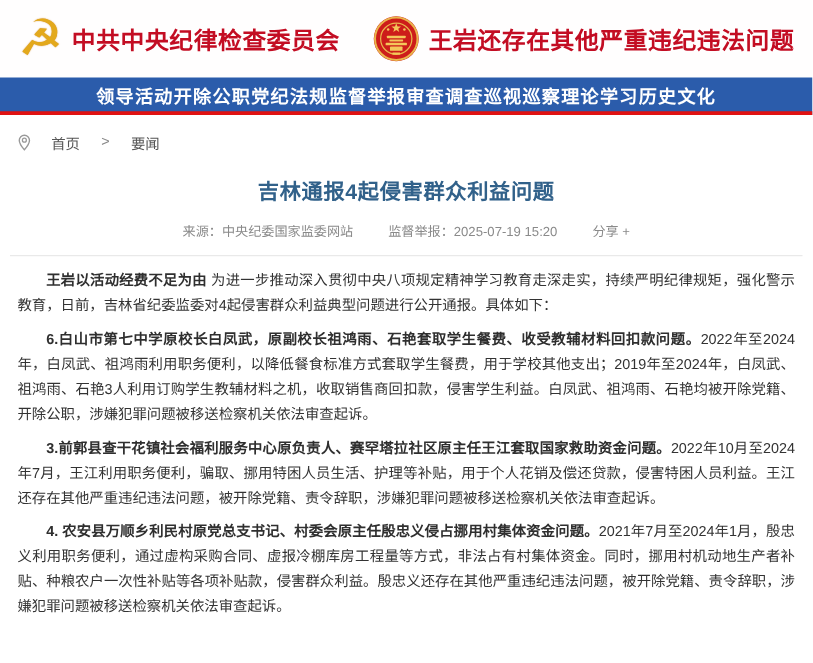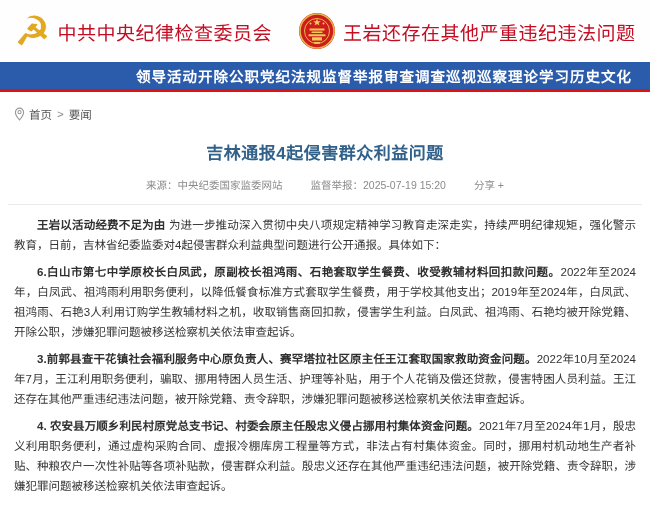--- a/index.html
+++ b/index.html
@@ -5,31 +5,31 @@
   * { margin:0; padding:0; box-sizing:border-box; }
   html,body { width:650px; height:530px; overflow:hidden; background:#fff;
     font-family:"Liberation Sans","DejaVu Sans",sans-serif; }
 
   
   .site-header { height:62px; display:flex; align-items:center; justify-content:center;
     gap:26px; background:#fffefe; }
   .brand { display:flex; align-items:center; gap:7px; cursor:pointer; }
   .party-emblem { font-size:40px; line-height:40px; color:#e3a91c;
     text-shadow:0 0 1px #c87f10; font-family:"DejaVu Sans",sans-serif; }
-  .brand-title { color:#c30d23; font-weight:normal; font-size:19px; letter-spacing:0.5px;
+  .brand-title { color:#c30d23; font-weight:bold; font-size:19px; letter-spacing:0.5px;
     white-space:nowrap; }
 
   
   .main-nav { height:30px; background:#2b5cab; border-bottom:3px solid #e01212;
-    display:flex; align-items:center; justify-content:flex-end; padding:0 18px; }
+    display:flex; align-items:center; justify-content:center; padding:0 18px; }
   .main-nav a { color:#fff; font-weight:bold; font-size:14.5px; text-decoration:none;
     letter-spacing:1px; white-space:nowrap; }
 
   
-  .breadcrumb { display:flex; align-items:center; gap:3px; padding:14px 0 0 13px;
+  .breadcrumb { display:flex; align-items:center; gap:15px; padding:14px 0 0 13px;
     font-size:11.5px; color:#555; }
   .breadcrumb .sep { color:#888; margin:0 2px; }
   .breadcrumb a { color:#555; text-decoration:none; cursor:pointer; }
 
   
   .article-title { text-align:center; color:#31618a; font-weight:bold; font-size:17px;
     margin-top:17px; letter-spacing:0.5px; }
   .article-meta { text-align:center; color:#8a8a8a; font-size:10.5px; margin-top:13px; }
   .article-meta .gap { display:inline-block; width:28px; }
   .article-meta .share { cursor:pointer; color:#8a8a8a; }

